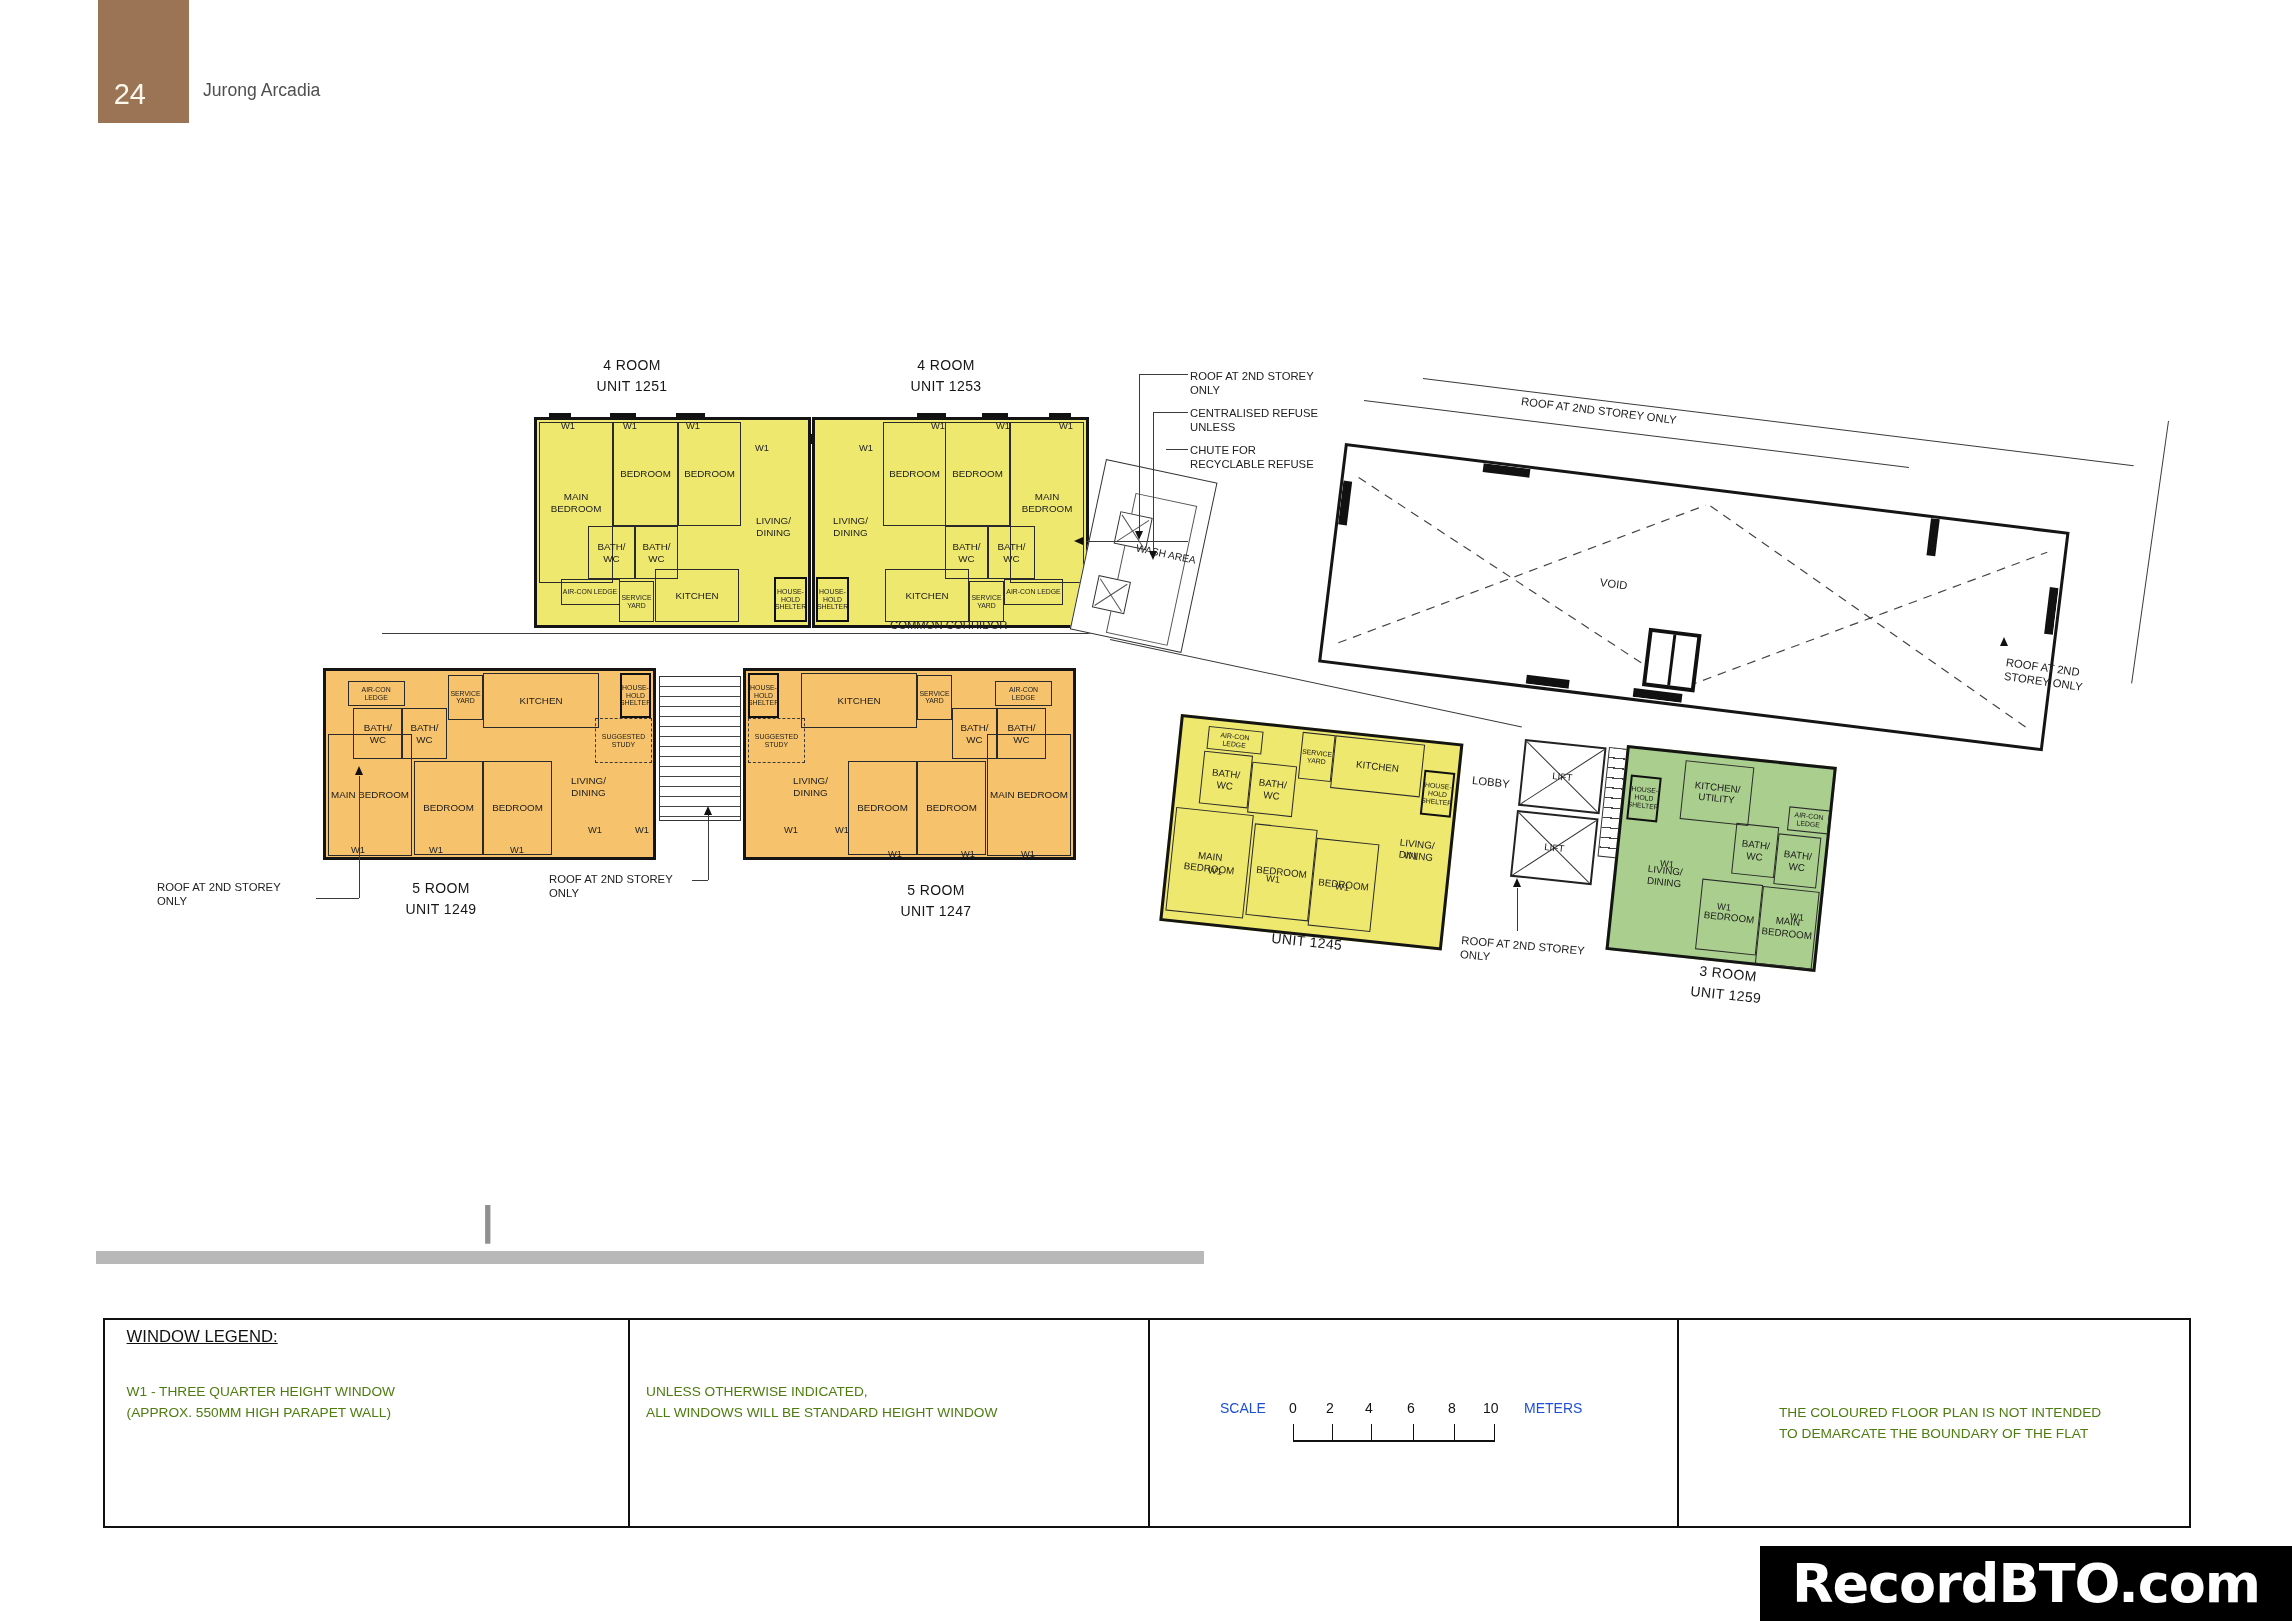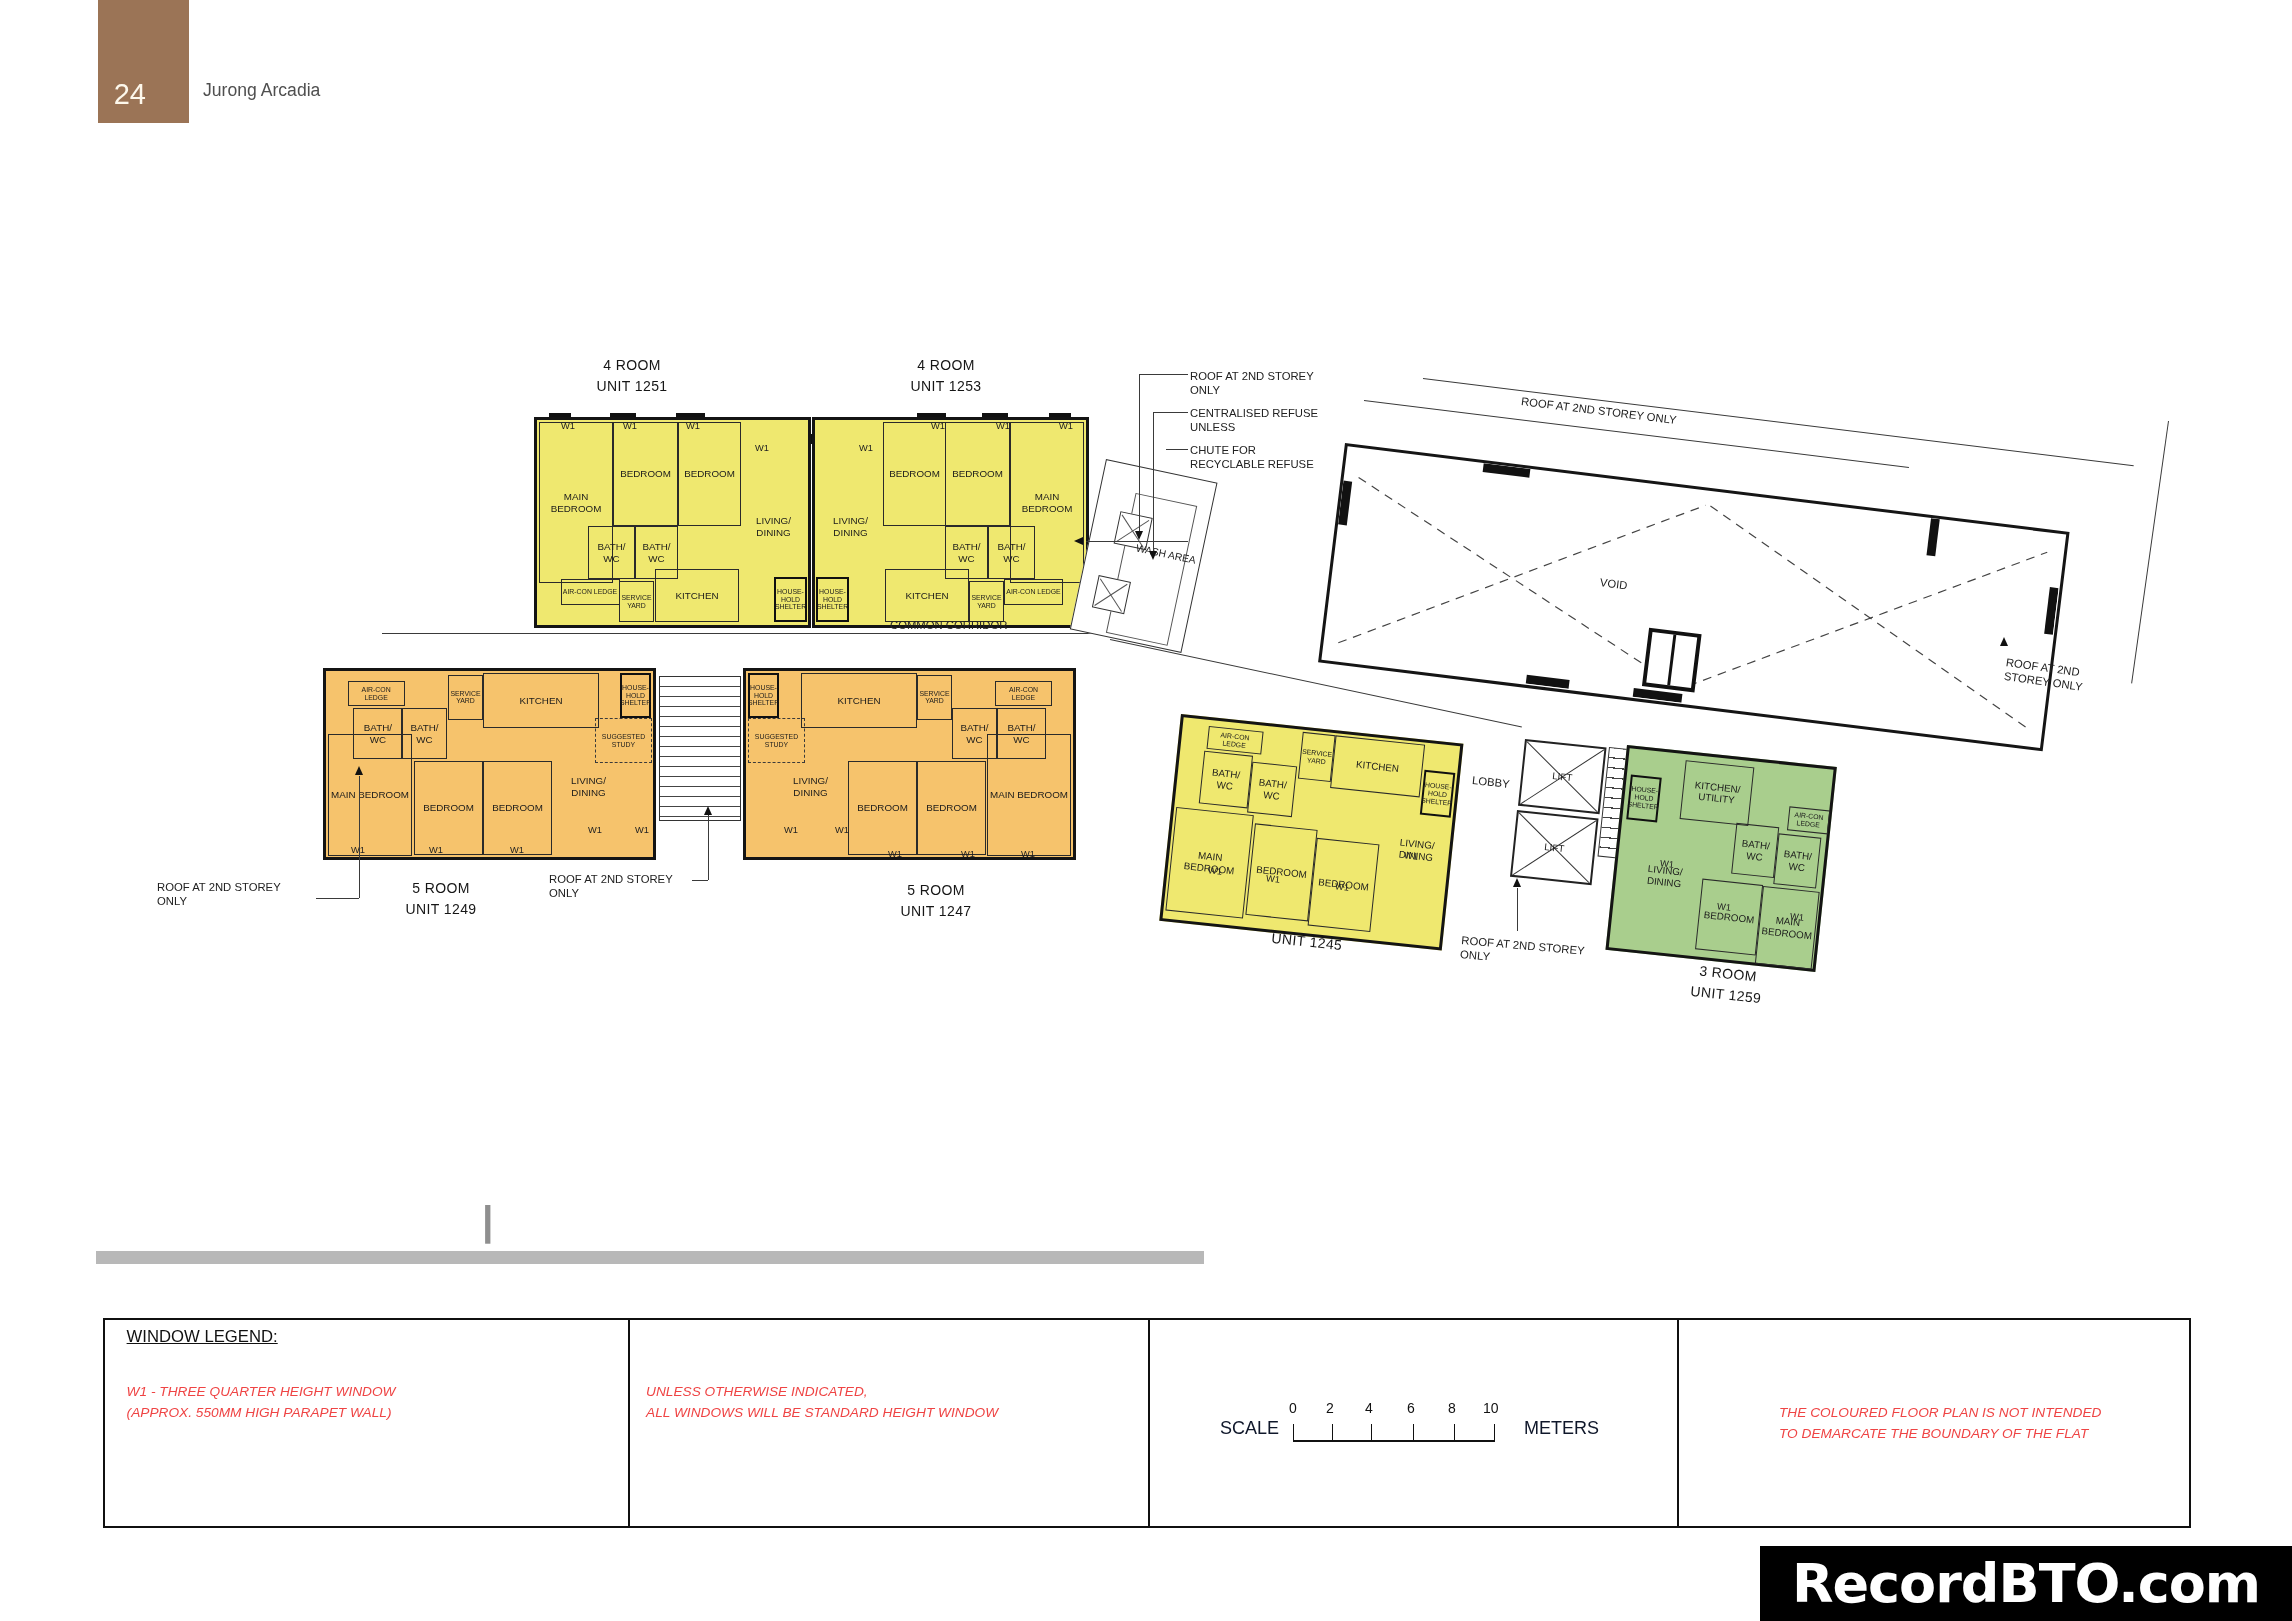--- a/index.html
+++ b/index.html
@@ -44,22 +44,22 @@
   
   .blockTitle{position:absolute;left:113px;top:1194px;font-size:47px;font-weight:700;color:#0d0d0d;letter-spacing:-1px;}
   .sep{position:absolute;left:482px;top:1198px;font-size:41px;color:#8f8f8f;font-weight:700;}
   .planTitle{position:absolute;left:537px;top:1200px;font-size:40px;color:#A3A3A3;letter-spacing:0.5px;}
   .grayBar{position:absolute;left:96px;top:1251px;width:1108px;height:12.7px;background:#B8B8B8;}
   .note{position:absolute;left:98px;top:1274px;font-size:18.6px;color:#8A8A8A;}
   
   .tbl{position:absolute;left:103px;top:1318px;width:2088px;height:210px;border:2px solid #101010;box-sizing:border-box;}
   .tdiv{position:absolute;top:0;width:1.6px;height:100%;background:#101010;}
   .cellTitle{position:absolute;font-size:16.7px;color:#111;}
-  .cellText{position:absolute;font-size:13.7px;color:#ef4444;line-height:1.55;font-style:italic;}
-  .scaleRow{position:absolute;font-size:18px;color:#0f172a;margin-top:18px;}
+  .cellText{position:absolute;font-size:13.7px;color:#4d7c0f;line-height:1.55;}
+  .scaleRow{position:absolute;font-size:14px;color:#1d4ed8;}
   .tick{position:absolute;font-size:14px;color:#111;}
   
   .wm{position:absolute;left:1760px;top:1546px;width:532px;height:75px;background:#000;display:flex;align-items:center;justify-content:center;}
   .wmText{color:#fff;font-family:"DejaVu Sans", sans-serif;font-weight:700;font-size:54px;letter-spacing:-1px;}
 </style>
 </head>
 <body>
 
 <div class="page">
 

